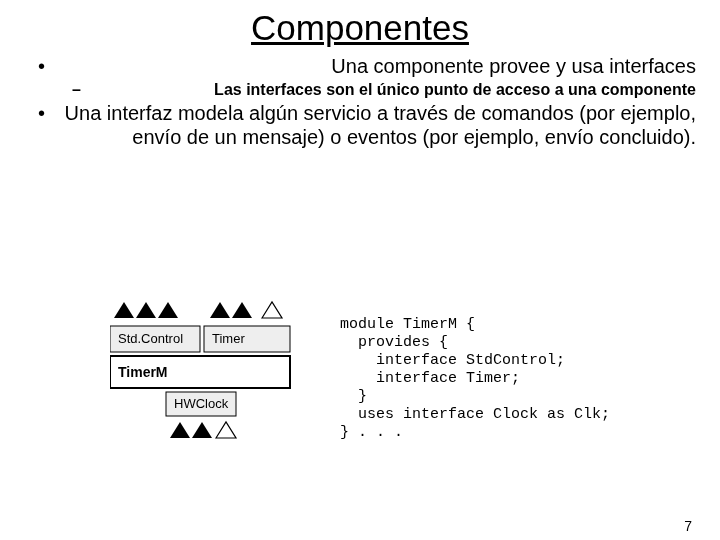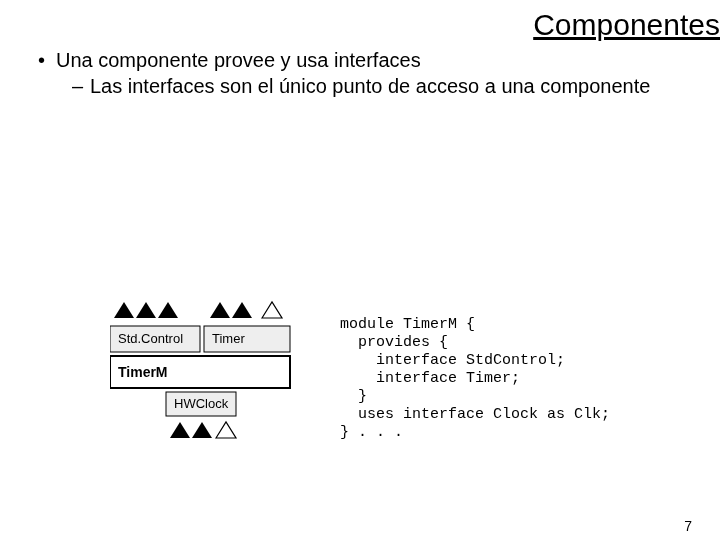--- a/index.html
+++ b/index.html
@@ -12,54 +12,55 @@
     color: #000;
     overflow: hidden;
   }
   .slide {
     position: relative;
     width: 720px;
     height: 540px;
     box-sizing: border-box;
   }
   .title {
-    text-align: right;
-    font-size: 30px;
+    text-align: center;
+    font-size: 35px;
     text-decoration: underline;
     margin: 8px 0 6px 0;
     font-weight: normal;
   }
   ul.top {
     margin: 0 24px 0 24px;
     padding: 0 0 0 18px;
     list-style: none;
   }
   ul.top > li {
     position: relative;
     font-size: 20px;
     line-height: 1.2;
     margin-bottom: 2px;
     padding-left: 14px;
+    text-align: right;
   }
   ul.top > li::before {
     content: "•";
     position: absolute;
     left: -4px;
     top: 0;
   }
   ul.sub {
     list-style: none;
     margin: 2px 0 2px 20px;
     padding: 0;
   }
   ul.sub > li {
     position: relative;
-    font-size: 20px;
+    font-size: 16px;
     line-height: 1.2;
-    font-weight: normal;
+    font-weight: bold;
     padding-left: 14px;
   }
   ul.sub > li::before {
     content: "–";
     position: absolute;
     left: -4px;
     top: 0;
   }
   .figure {
     position: absolute;
@@ -100,20 +101,21 @@
 
   <h1 class="title">Componentes</h1>
 
   <ul class="top">
     <li>
       <span>Una componente provee y usa interfaces</span>
       <ul class="sub">
         <li>Las interfaces son el único punto de acceso a una componente</li>
       </ul>
     </li>
+    <li>Una interfaz modela algún servicio a través de comandos (por ejemplo, envío de un mensaje) o eventos (por ejemplo, envío concluido).</li>
   </ul>
 
   <div class="figure">
     <svg width="500" height="190" viewBox="0 0 500 190">
 
       <polygon points="14,4 24,20 4,20" fill="#000"></polygon>
       <polygon points="36,4 46,20 26,20" fill="#000"></polygon>
       <polygon points="58,4 68,20 48,20" fill="#000"></polygon>
 
       <polygon points="110,4 120,20 100,20" fill="#000"></polygon>

